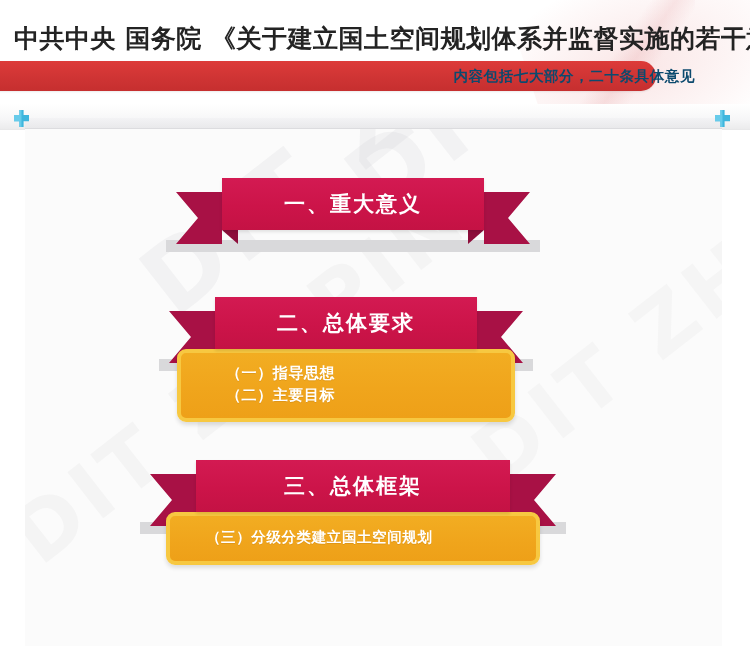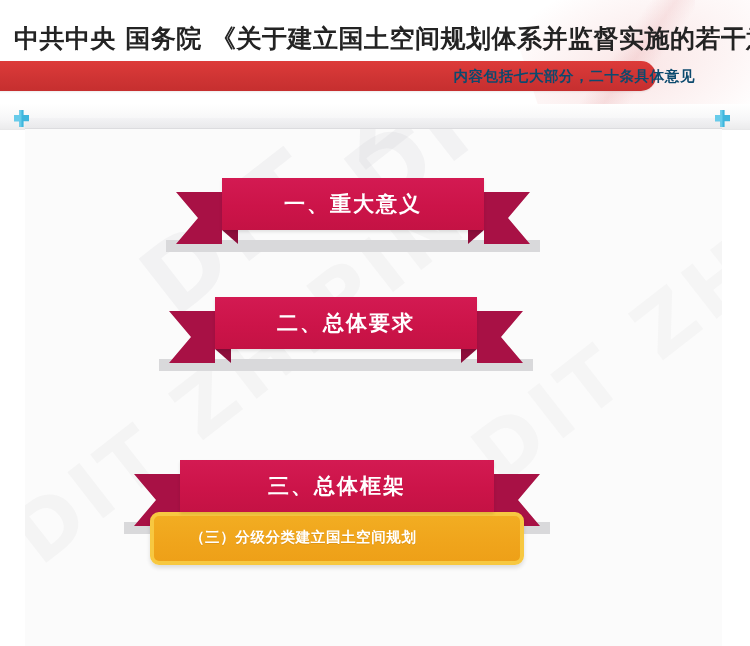--- a/index.html
+++ b/index.html
@@ -214,21 +214,21 @@
 
   
   #section-1 { left: 222px; top: 178px; width: 262px; }
   #section-1 .ribbon-shadow { left: -56px; width: 374px; }
 
   #section-2 { left: 215px; top: 297px; width: 262px; }
   #section-2 .ribbon-shadow { left: -56px; width: 374px; }
   #section-2 .ybox { margin: 0 -38px; }
   #section-2 .ybox ul { padding-left: 45px; }
 
-  #section-3 { left: 180px; top: 460px; width: 314px; }
+  #section-3 { left: 196px; top: 460px; width: 314px; }
   #section-3 .ribbon-shadow { left: -56px; width: 426px; }
   #section-3 .ybox { margin: 0 -30px; }
   #section-3 .ybox ul { padding-left: 36px; }
   #section-3 .ybox li { font-size: 14.5px; line-height: 22.5px; }
 </style>
 </head>
 <body>
 
 <div class="header">
   <div class="header-wash"></div>
@@ -280,20 +280,26 @@
   <div class="ribbon-shadow"></div>
   <div class="ribbon">
     <div class="tail left"></div>
     <div class="tail right"></div>
     <div class="notch left"></div>
     <div class="notch right"></div>
     <div class="band">
       <span class="band-title">二、总体要求</span>
     </div>
   </div>
+  <div class="ybox">
+    <ul>
+      <li>（一）指导思想</li>
+      <li>（二）主要目标</li>
+    </ul>
+  </div>
 </div>
 
 <div class="section" id="section-3">
   <div class="ribbon-shadow"></div>
   <div class="ribbon">
     <div class="tail left"></div>
     <div class="tail right"></div>
     <div class="notch left"></div>
     <div class="notch right"></div>
     <div class="band">

